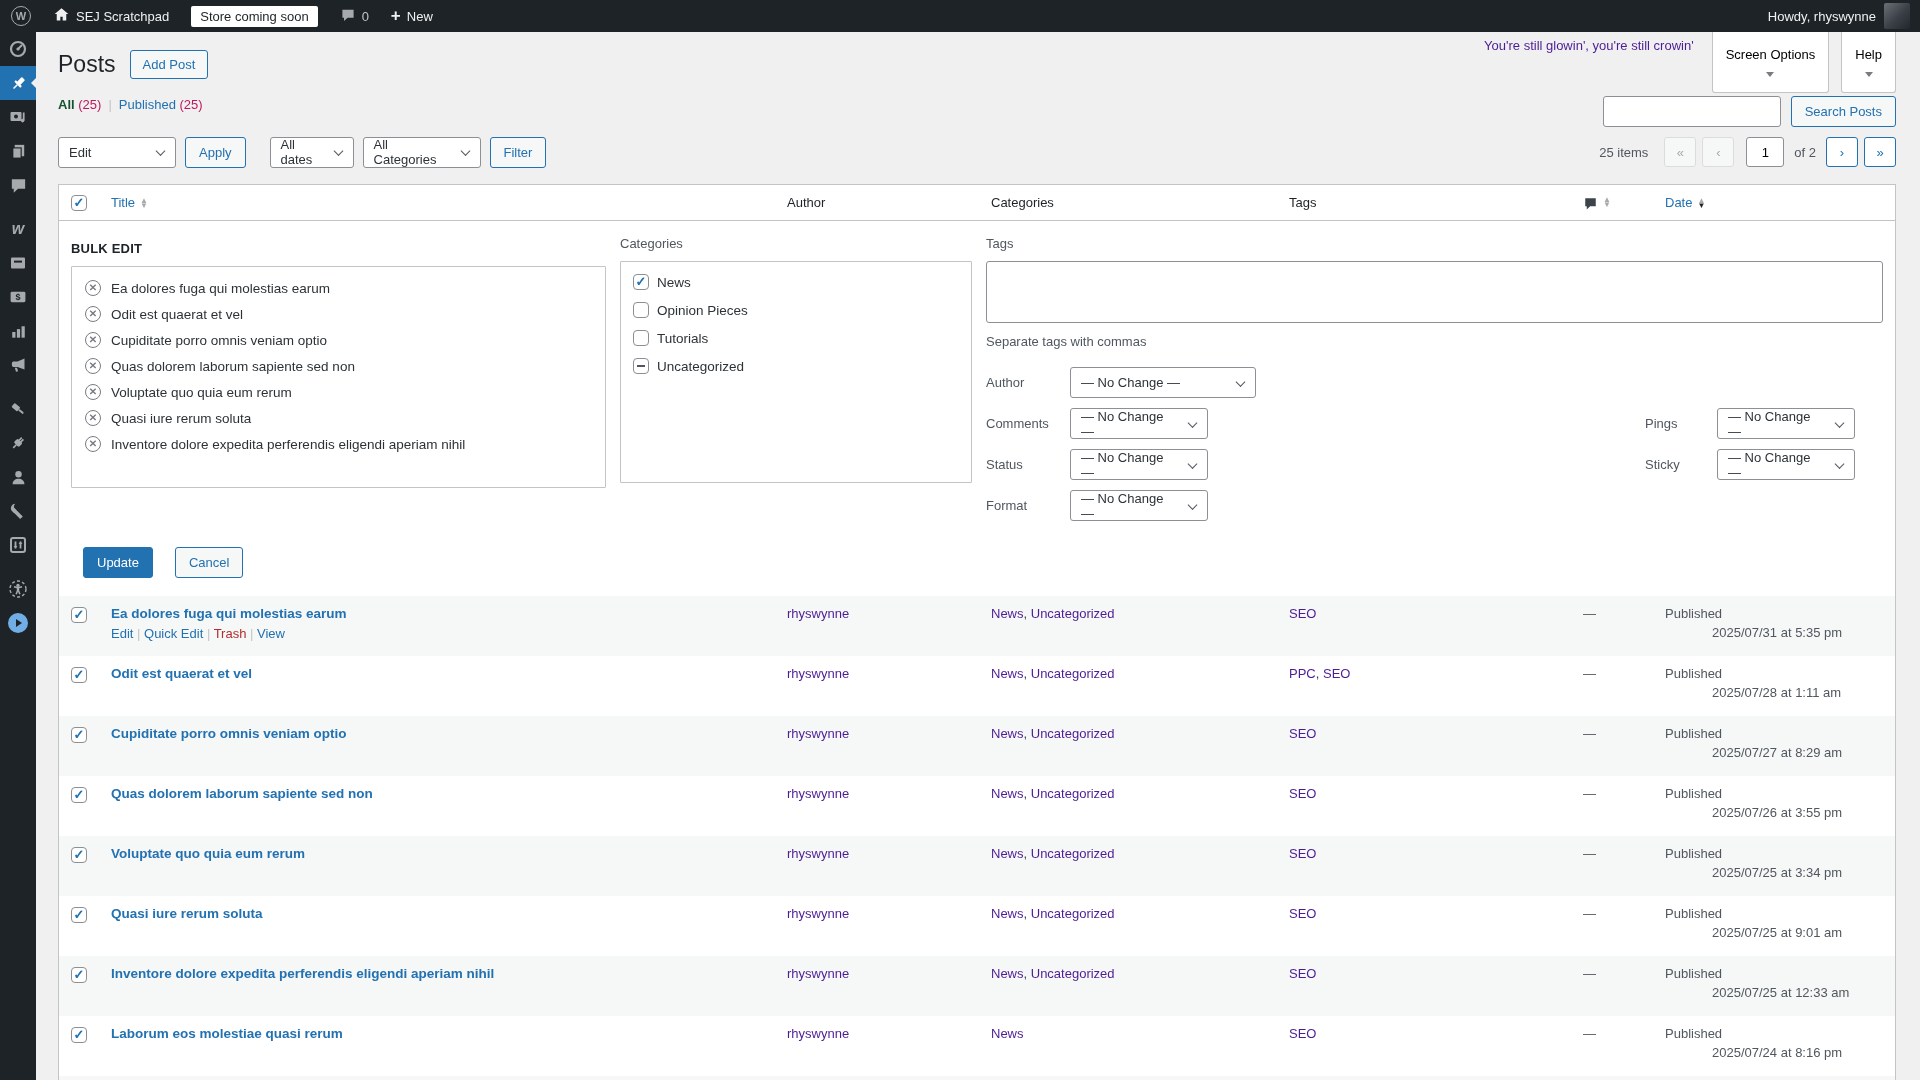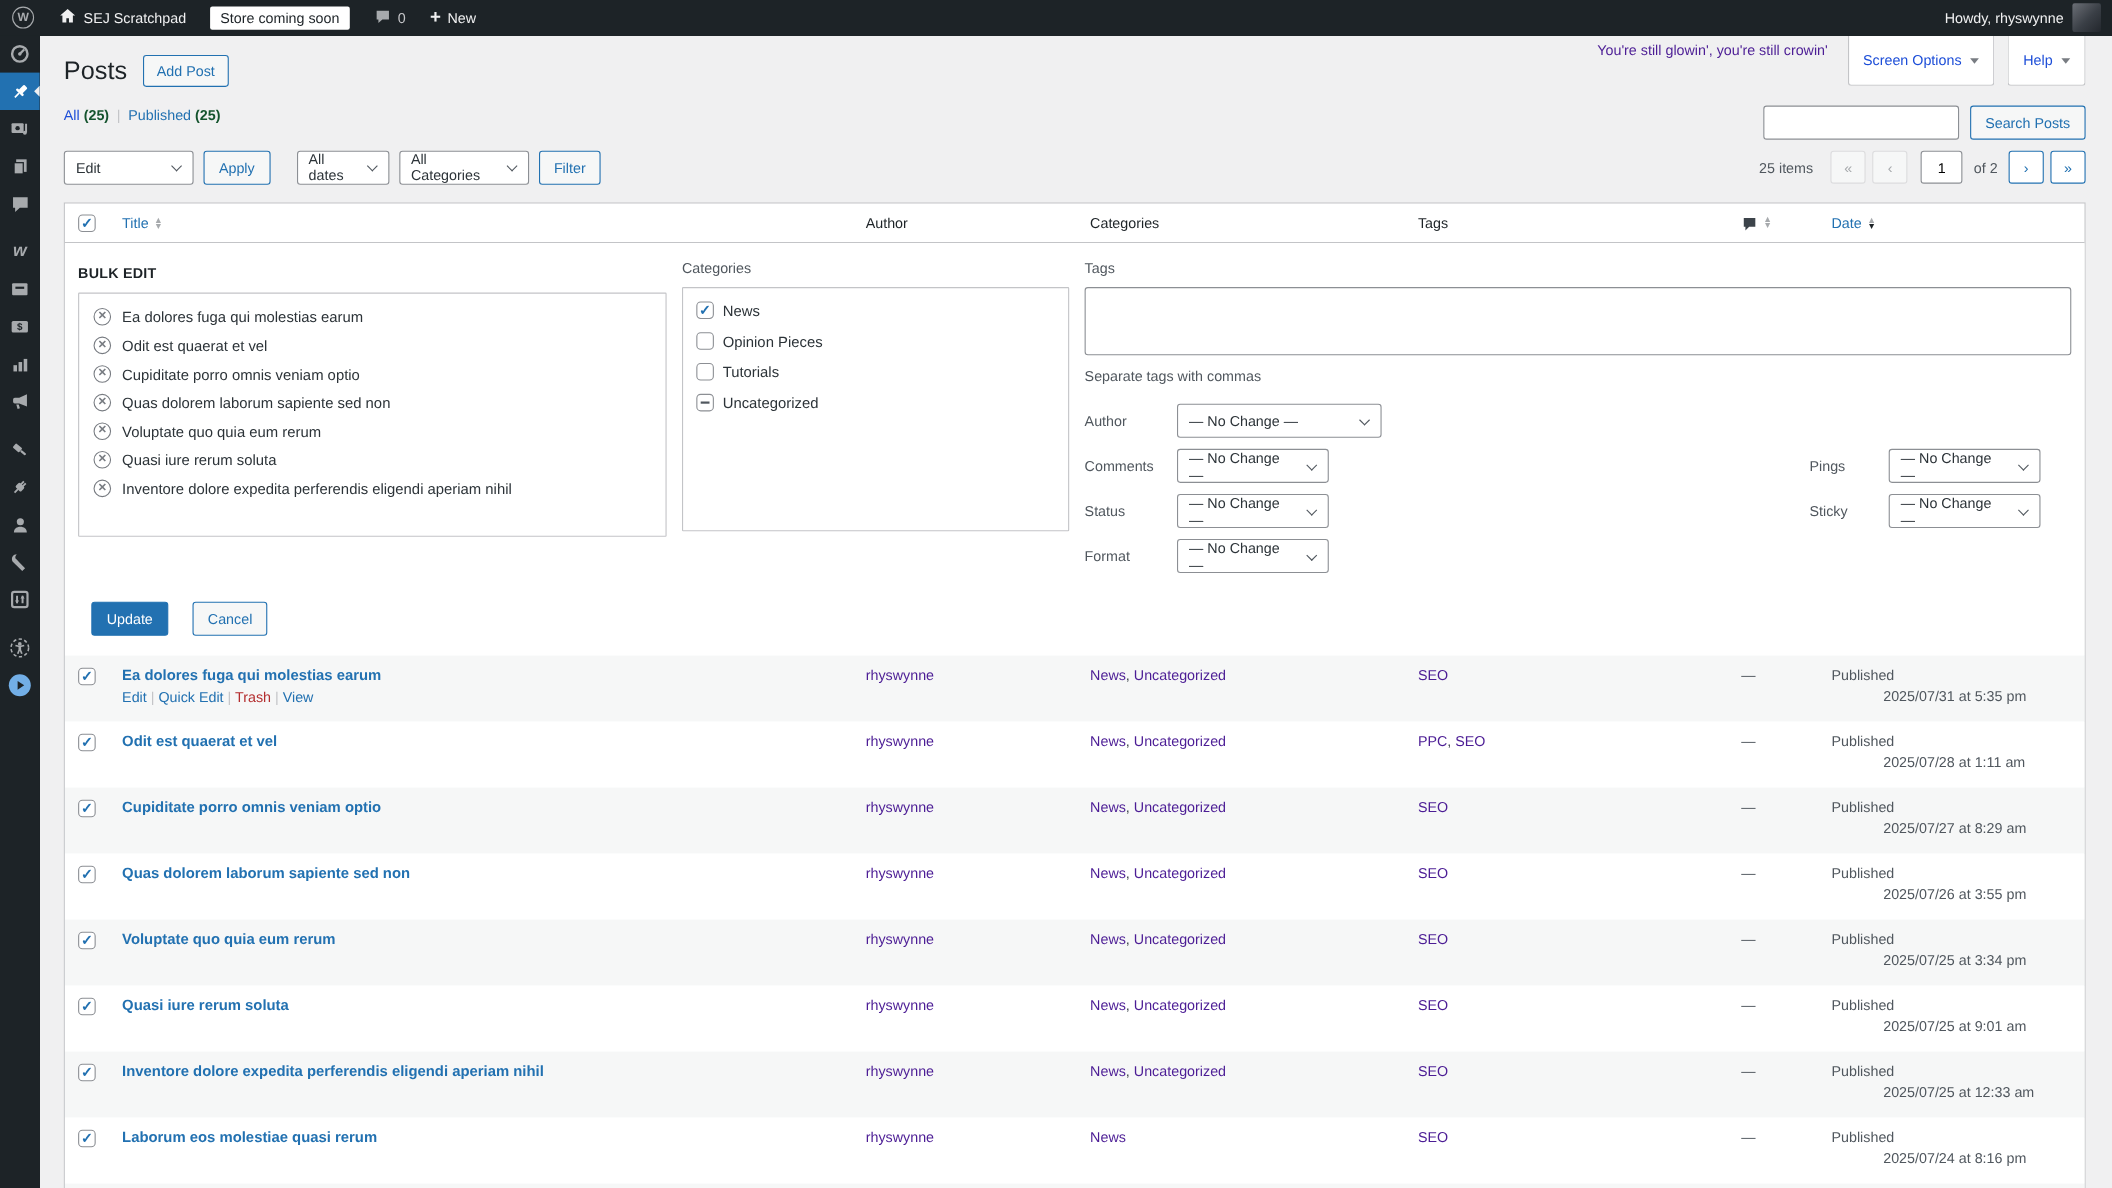--- a/index.html
+++ b/index.html
@@ -32,33 +32,33 @@
     border-top:5px solid transparent; border-bottom:5px solid transparent; border-right:5px solid #f0f0f1; }
   .w-glyph { color:#a7aaad; font-weight:700; font-style:italic; font-size:16px; line-height:1; }
   .collapse-circle { width:20px; height:20px; border-radius:50%; background:#72aee6; display:flex; align-items:center; justify-content:center; }
   .collapse-circle .tri { width:0; height:0; border-top:4px solid transparent; border-bottom:4px solid transparent; border-left:6px solid #1d2327; margin-left:2px; }
 
   
   #content { position:absolute; top:32px; left:36px; right:0; bottom:0; }
   .screen-meta { position:absolute; top:0; right:24px; display:flex; align-items:flex-start; gap:12px; }
   .quip { line-height:27px; color:#4c1d95; margin-right:6px; }
   .meta-btn { display:flex; align-items:center; gap:8px; background:#fff; border:1px solid #c3c4c7; border-top:none;
-    border-radius:0 0 3px 3px; padding:15px 13px; color:#1d4ed8; cursor:pointer; font-size:13px; }
+    border-radius:0 0 3px 3px; padding:15px 13px; color:#000000; cursor:pointer; font-size:13px;flex-direction:column; }
   .caret-down { width:0; height:0; border-left:4px solid transparent; border-right:4px solid transparent; border-top:5px solid #787c82; margin-top:2px; }
 
   .wrap { padding:14px 24px 0 22px; position:relative; }
   .title-row { display:flex; align-items:center; gap:14px; margin-top:4px; }
   h1.page-title { font-size:23px; font-weight:400; color:#1d2327; }
   .page-title-action { background:#f6f7f7; border:1px solid #2271b1; color:#2271b1; border-radius:3px;
     padding:6px 12px; font-size:13px; cursor:pointer; }
 
   .subsubsub { margin-top:18px; color:#646970; }
-  .subsubsub .current { font-weight:400; color:#1d4ed8;text-align:right; }
+  .subsubsub .current { font-weight:700; color:#14532d;text-align:right; }
   .subsubsub a { color:#2271b1; }
-  .subsubsub .count { color:#14532d; font-weight:700; }
+  .subsubsub .count { color:#be185d; font-weight:400; }
   .subsubsub .pipe { margin:0 7px; color:#c3c4c7; }
 
   .search-box { position:absolute; top:64px; right:24px; display:flex; gap:10px; }
   .search-box input { width:178px; height:31px; border:1px solid #8c8f94; border-radius:3px; background:#fff; padding:0 8px; font-size:13px; }
   .btn-secondary { background:#f6f7f7; border:1px solid #2271b1; color:#2271b1; border-radius:3px; height:31px;
     padding:0 13px; font-size:13px; cursor:pointer; font-family:"Liberation Sans",sans-serif; }
   .btn-primary { background:#2271b1; border:1px solid #2271b1; color:#fff; border-radius:3px; height:31px;
     padding:0 13px; font-size:13px; cursor:pointer; font-family:"Liberation Sans",sans-serif; }
 
   .tablenav { margin-top:24px; display:flex; align-items:center; justify-content:space-between; height:32px; }

